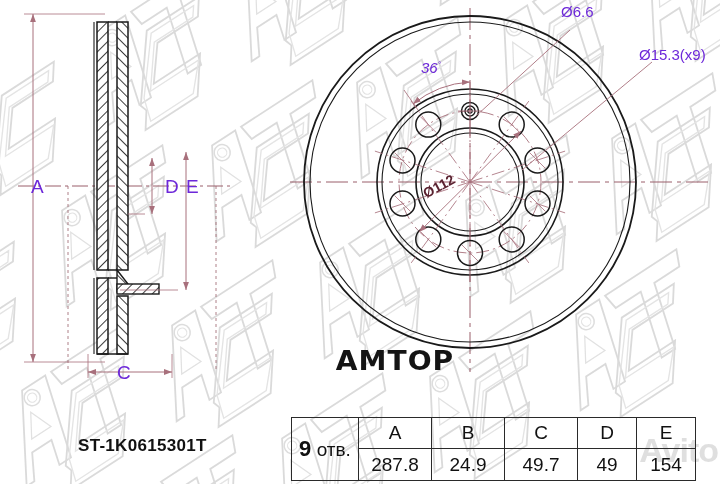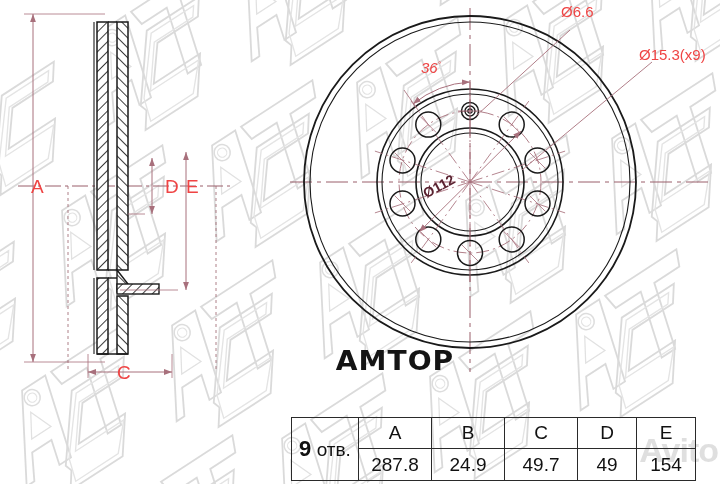--- a/index.html
+++ b/index.html
@@ -20,21 +20,21 @@
     margin-left:12px;
   }
 
   
   #drawing{position:absolute;inset:0;z-index:3;}
 
   
   .lbl{
     position:absolute;z-index:5;
     font-family:"Liberation Sans", sans-serif;
-    color:#ef4444;white-space:nowrap;
+    color:#6d28d9;white-space:nowrap;
   }
   .dim-letter{font-size:19px;}
   .dim-note{font-size:15px;}
   .ang{font-size:15px;}
   .ang sup{font-size:8px;}
   .bolt-circle-lbl{
     font-size:14px;font-weight:600;color:#5a2230;
     transform:rotate(-28deg);transform-origin:left center;
   }
 
@@ -268,20 +268,21 @@
   <div class="lbl dim-note" style="left:561px;top:3px;">Ø6.6</div>
 
   <div class="lbl dim-note" style="left:639px;top:46px;">Ø15.3(x9)</div>
 
   <div class="lbl bolt-circle-lbl" style="left:424px;top:186px;">Ø112</div>
 
   <div class="lbl ang" style="left:421px;top:59px;font-style:italic;"><span>36</span><sup>°</sup></div>
 
   <div class="amtop">AMTOP</div>
 
+  <div class="partno">ST-1K0615301T</div>
 
   <table class="spec-table">
     <tbody>
         <tr>
       <td class="c-label" rowspan="2">
         <b>9</b>
         <span>отв.</span>
       </td>
       <td class="hdr col-w">A</td>
       <td class="hdr col-w">B</td>

